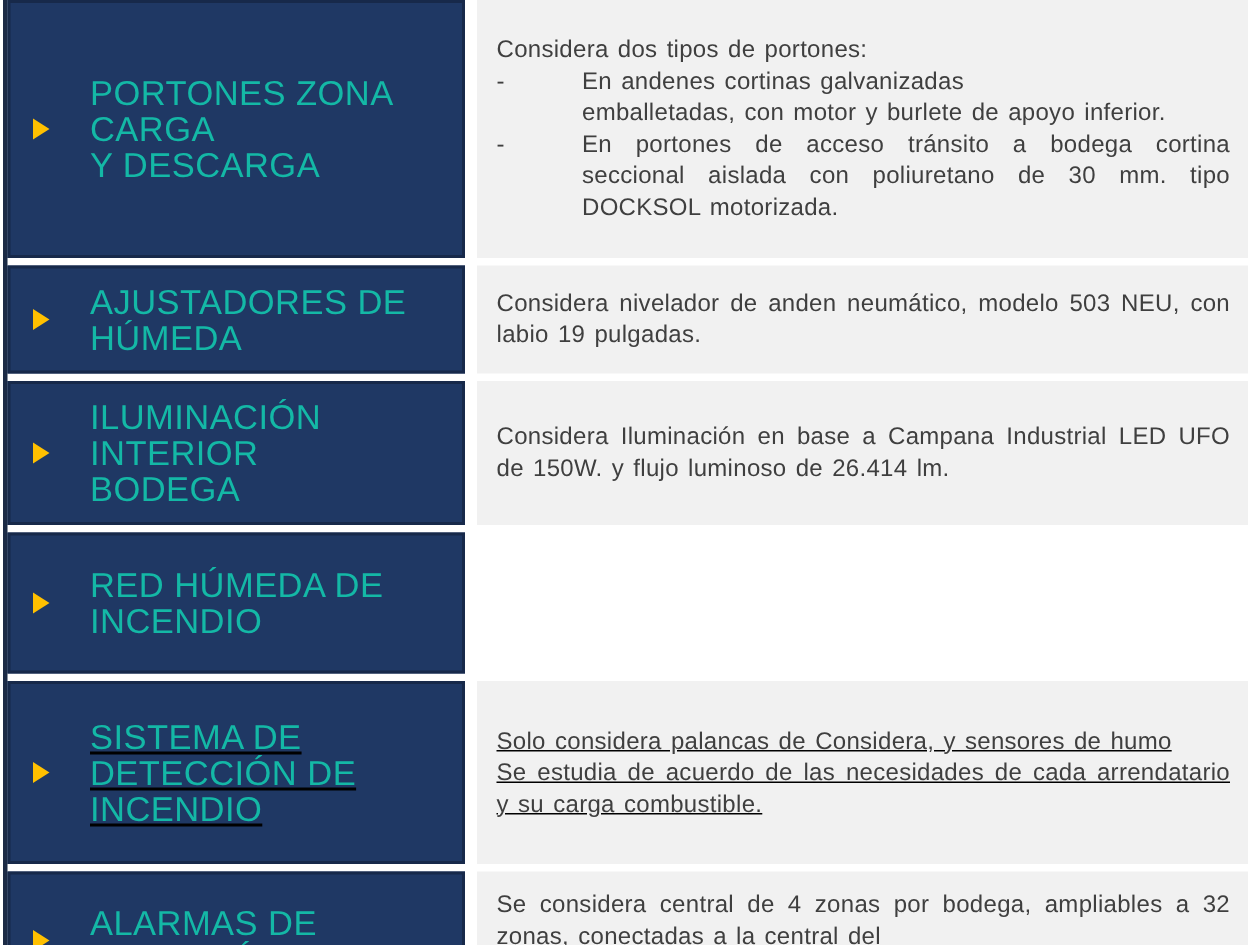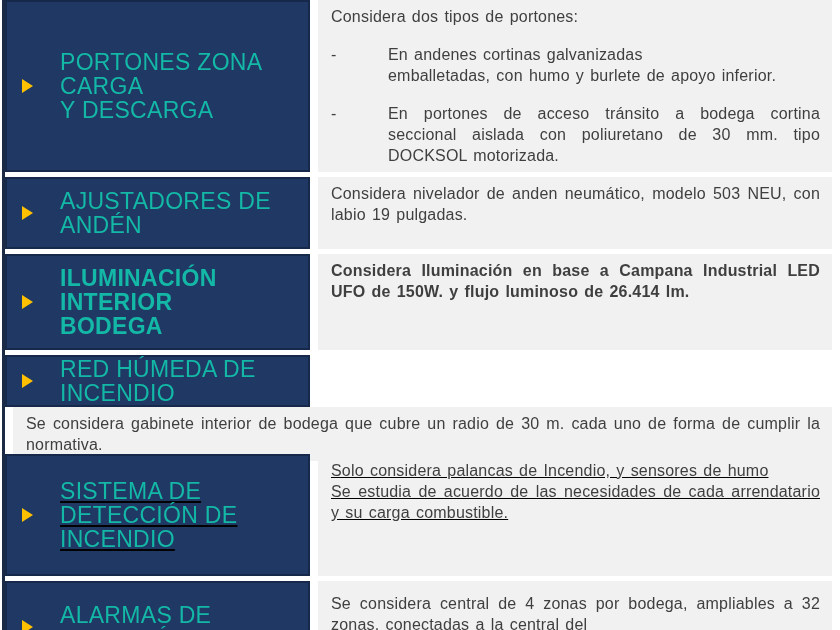--- a/index.html
+++ b/index.html
@@ -12,22 +12,22 @@
   }
   .left-border {
     position:absolute; left:2px; top:0;
     width:3px; height:100%;
     background:#1b2a45;
   }
   .rows { position:absolute; left:5px; top:0; width:835px; }
   .row { display:flex; align-items:stretch; margin-bottom:5px; }
   .row-1 { height:172px; }
   .row-2 { height:72px; }
-  .row-3 { height:96px;font-weight:bold; }
-  .row-4 { height:94px;flex-direction:column; }
+  .row-3 { height:96px; }
+  .row-4 { height:94px; }
   .row-5 { height:122px;text-decoration:underline; }
   .row-6 { height:92px; margin-bottom:0; }
 
   .label-cell {
     box-sizing:border-box;
     width:305px; flex:none;
     background:#1F3864;
     border:2px solid #17294a;
     display:flex; align-items:center;
     padding-left:15px;
@@ -51,21 +51,21 @@
   .desc-cell {
     box-sizing:border-box;
     flex:1;
     margin-left:8px; margin-right:8px;
     background:#f1f1f1;
     color:#3f3f3f;
     font-size:16px;
     line-height:21px;
     letter-spacing:0.2px;
     word-spacing:1.5px;
-    display:flex; flex-direction:column; justify-content:space-between;
+    display:flex; flex-direction:column; justify-content:center;
     padding:6px 12px 6px 13px;
     text-align:justify;
   }
   .desc-cell.top-align { justify-content:flex-start; padding-top:12px; }
   .desc-text { white-space:pre-line; }
   .bullet-item { display:flex; }
   .bullet-dash { flex:none; width:57px; }
   .bullet-text { flex:1; white-space:pre-line; }
 </style>
 </head>
@@ -79,33 +79,33 @@
       <div class="label-cell">
         <span class="arrow-icon"></span>
         <span class="label-text">PORTONES ZONA CARGA
 Y DESCARGA</span>
       </div>
       <div class="desc-cell">
         <div class="desc-text">Considera dos tipos de portones:</div>
         <div class="bullet-item">
           <span class="bullet-dash">-</span>
           <span class="bullet-text">En andenes cortinas galvanizadas
-emballetadas, con humo y burlete de apoyo inferior.</span>
+emballetadas, con motor y burlete de apoyo inferior.</span>
         </div>
         <div class="bullet-item">
           <span class="bullet-dash">-</span>
           <span class="bullet-text">En portones de acceso tránsito a bodega cortina seccional aislada con poliuretano de 30 mm. tipo DOCKSOL motorizada.</span>
         </div>
       </div>
     </div>
 
     <div class="row row-2">
       <div class="label-cell">
         <span class="arrow-icon"></span>
-        <span class="label-text">AJUSTADORES DE ANDÉN</span>
+        <span class="label-text">AJUSTADORES DE HÚMEDA</span>
       </div>
       <div class="desc-cell">
         <div class="desc-text">Considera nivelador de anden neumático, modelo 503 NEU, con labio 19 pulgadas.</div>
       </div>
     </div>
 
     <div class="row row-3">
       <div class="label-cell">
         <span class="arrow-icon"></span>
         <span class="label-text">ILUMINACIÓN INTERIOR
@@ -115,33 +115,30 @@
         <div class="desc-text">Considera Iluminación en base a Campana Industrial LED UFO de 150W. y flujo luminoso de 26.414 lm.</div>
       </div>
     </div>
 
     <div class="row row-4">
       <div class="label-cell">
         <span class="arrow-icon"></span>
         <span class="label-text">RED HÚMEDA DE
 INCENDIO</span>
       </div>
-      <div class="desc-cell">
-        <div class="desc-text">Se considera gabinete interior de bodega que cubre un radio de 30 m. cada uno de forma de cumplir la normativa.</div>
-      </div>
     </div>
 
     <div class="row row-5">
       <div class="label-cell">
         <span class="arrow-icon"></span>
         <span class="label-text">SISTEMA DE DETECCIÓN DE
 INCENDIO</span>
       </div>
       <div class="desc-cell">
-        <div class="desc-text">Solo considera palancas de Incendio, y sensores de humo
+        <div class="desc-text">Solo considera palancas de Considera, y sensores de humo
 Se estudia de acuerdo de las necesidades de cada arrendatario y su carga combustible.</div>
       </div>
     </div>
 
     <div class="row row-6">
       <div class="label-cell">
         <span class="arrow-icon"></span>
         <span class="label-text">ALARMAS DE INTRUSIÓN</span>
       </div>
       <div class="desc-cell top-align">

